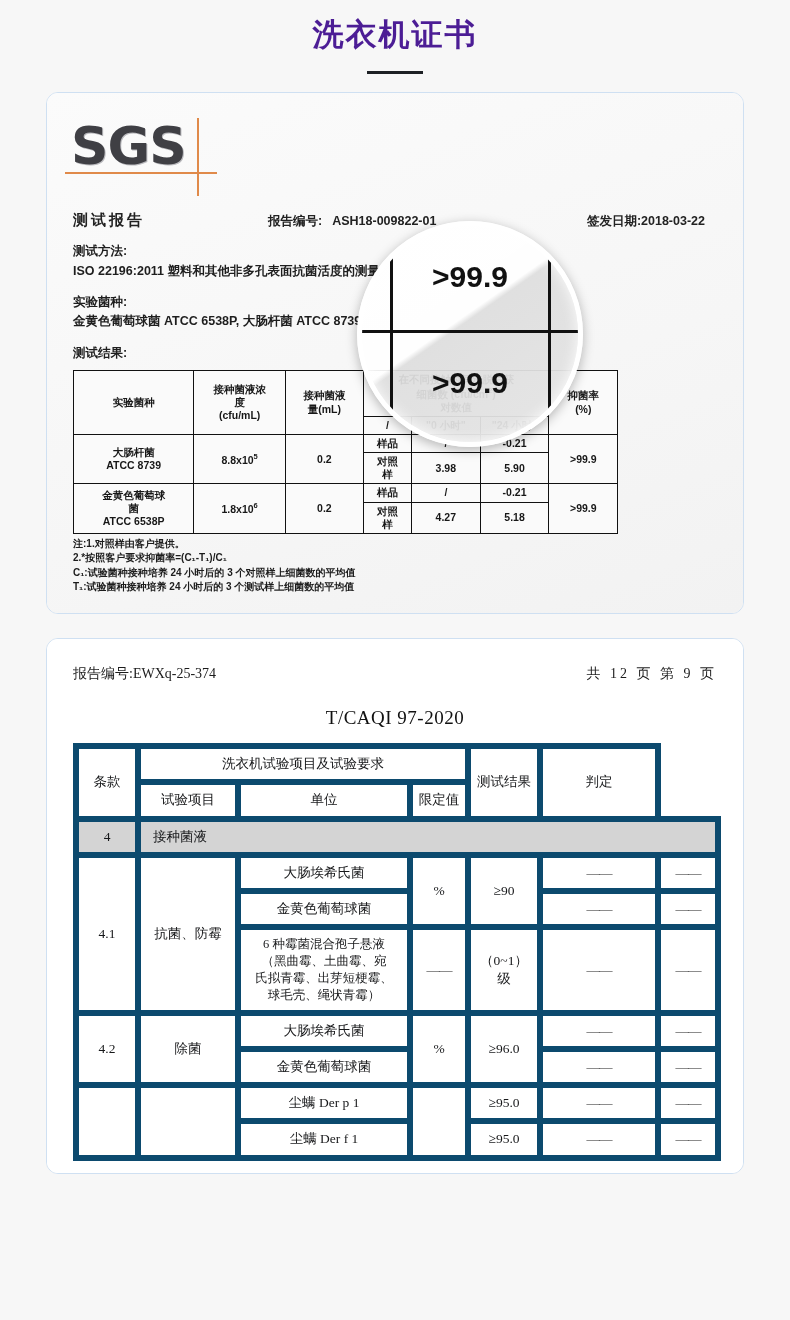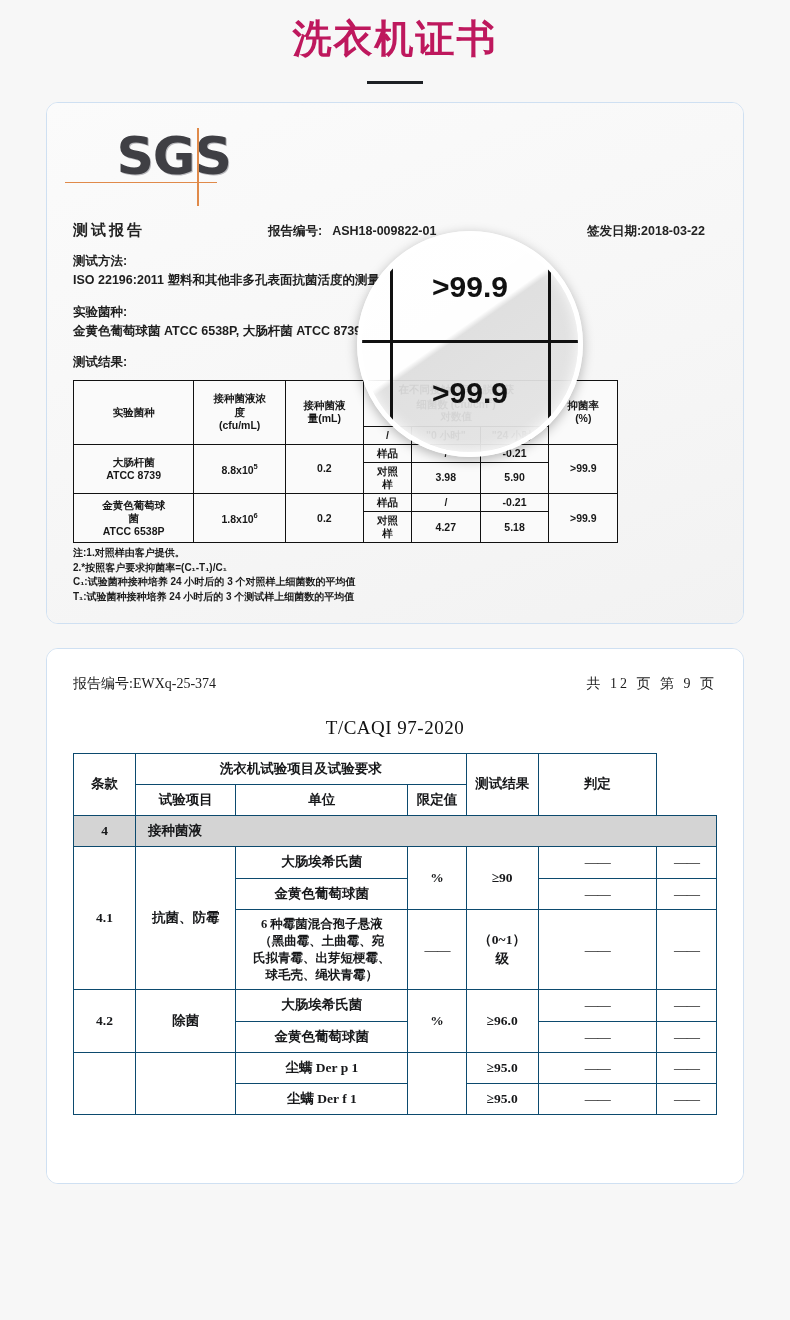--- a/index.html
+++ b/index.html
@@ -15,24 +15,24 @@
     overflow: hidden;
     position: relative;
   }
 
   
   .page-title-wrap {
     padding-top: 16px;
     text-align: center;
   }
   .page-title {
-    font-size: 39px;
+    font-size: 31px;
     font-weight: bold;
     letter-spacing: 2px;
-    color: #be185d;
+    color: #4c1d95;
     line-height: 1.2;
   }
   .title-rule {
     width: 56px;
     height: 3px;
     background: #1d2025;
     margin: 18px auto 0 auto;
   }
 
   
@@ -92,21 +92,20 @@
     margin-left: 4px;
   }
   .sgs-logo-text {
     font-family: "DejaVu Sans", sans-serif;
     font-size: 52px;
     font-weight: bold;
     color: #3f3f44;
     letter-spacing: -1px;
     line-height: 62px;
     text-shadow: 1px 1px 0 #b9b9bd;
-    text-align: right;
   }
   .sgs-hline {
     position: absolute;
     left: -6px;
     top: 57px;
     width: 152px;
     height: 1.5px;
     background: #e08a4a;
   }
   .sgs-vline {
@@ -269,26 +268,25 @@
 
   table.caqi {
     border-collapse: collapse;
     width: 100%;
     margin-top: 14px;
     table-layout: fixed;
     font-size: 13.5px;
     color: #17181a;
   }
   table.caqi td {
-    border: 1px solid #0c4a6e;
+    border: 6px solid #0c4a6e;
     text-align: center;
     vertical-align: middle;
     padding: 6px 3px;
     line-height: 1.35;
-    font-weight: bold;
   }
   table.caqi td.left {
     text-align: left;
     padding-left: 12px;
   }
   table.caqi tr.gray td { background: #d4d4d4; }
   .dash { letter-spacing: -1px; color: #4a4a4a; }
   .multi { font-size: 12.5px; line-height: 1.4; }
 </style>
 </head>

